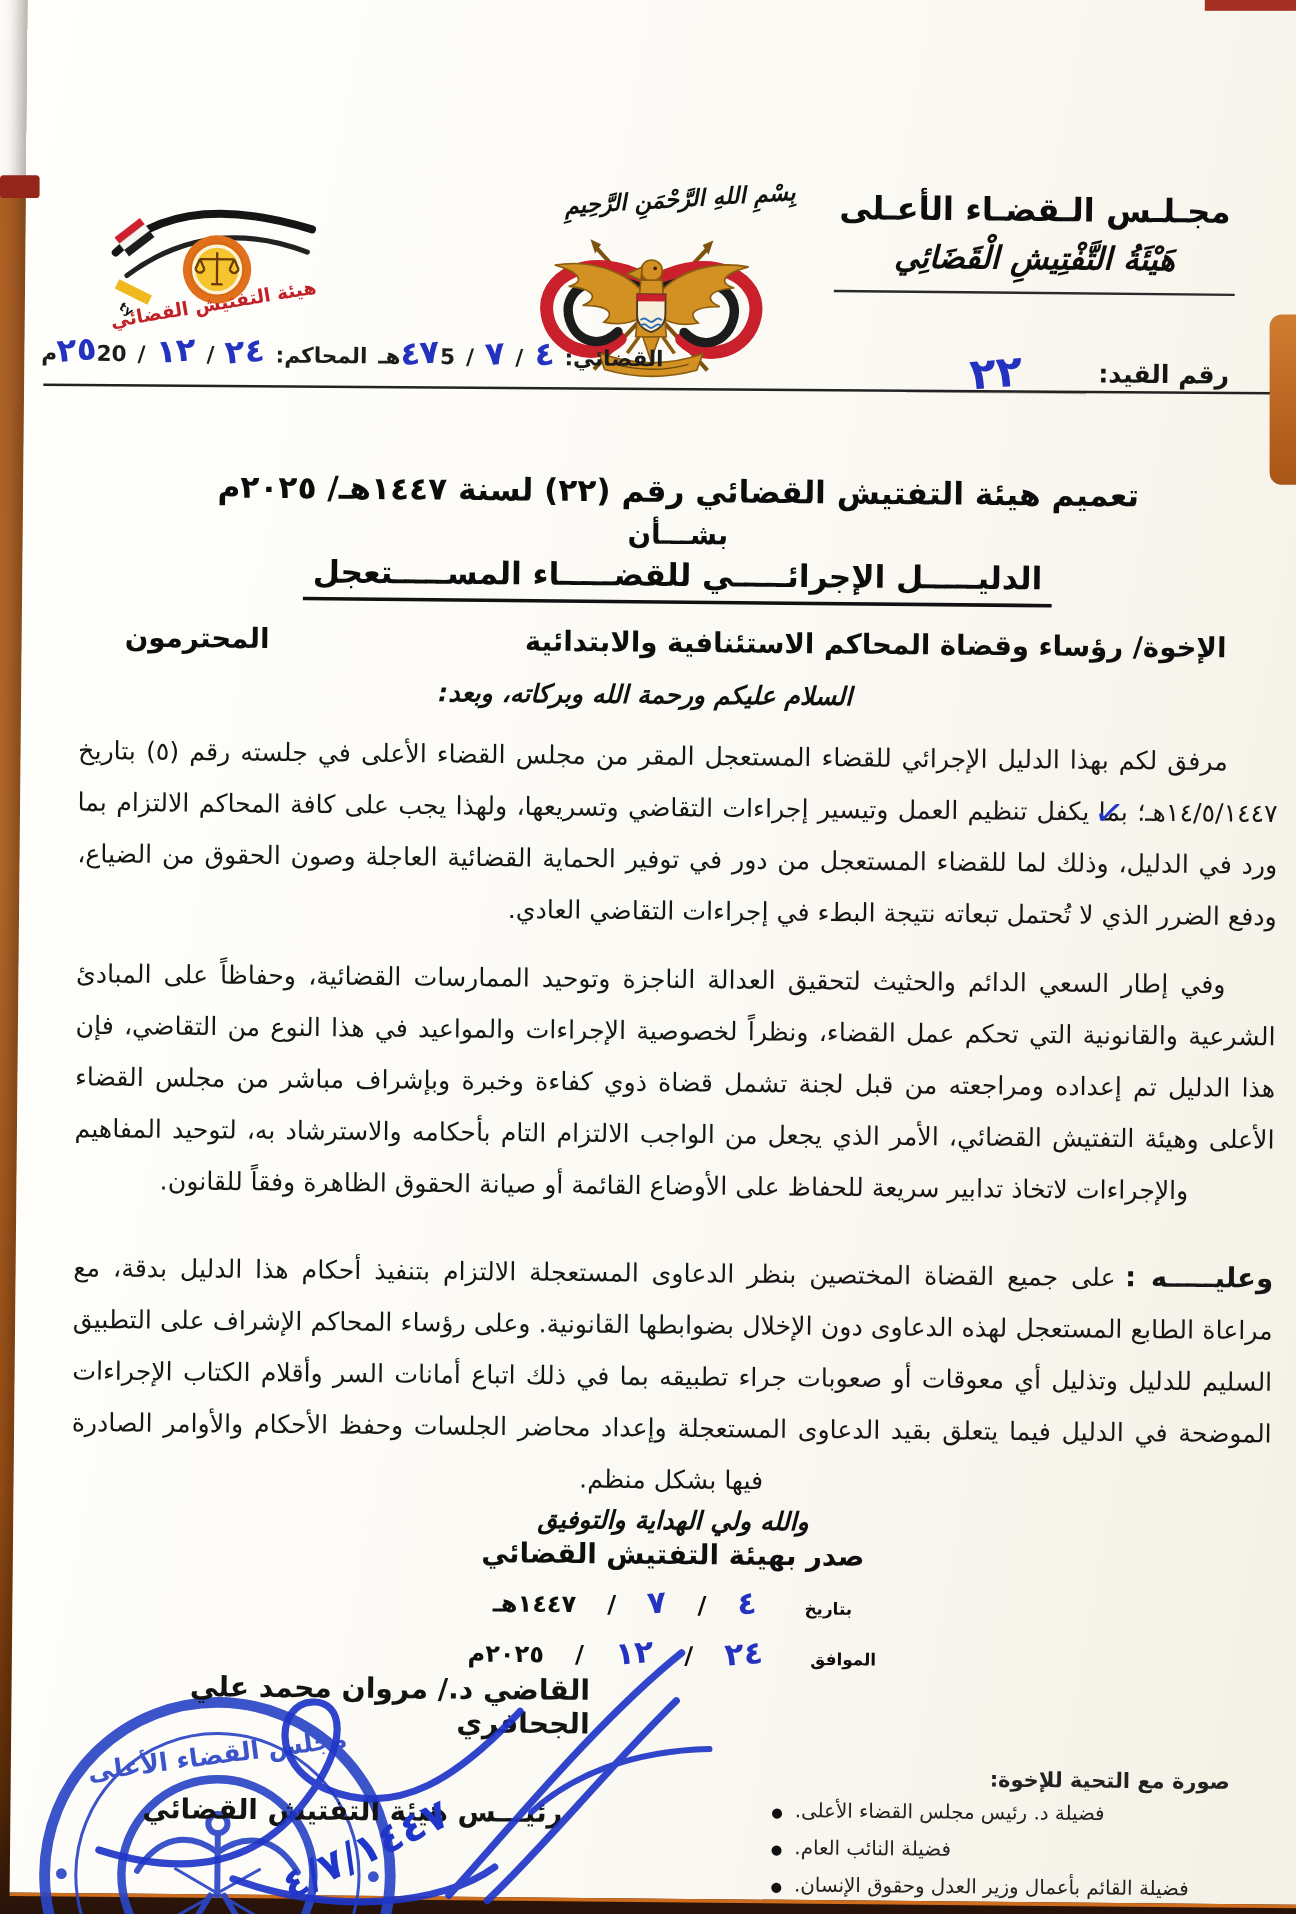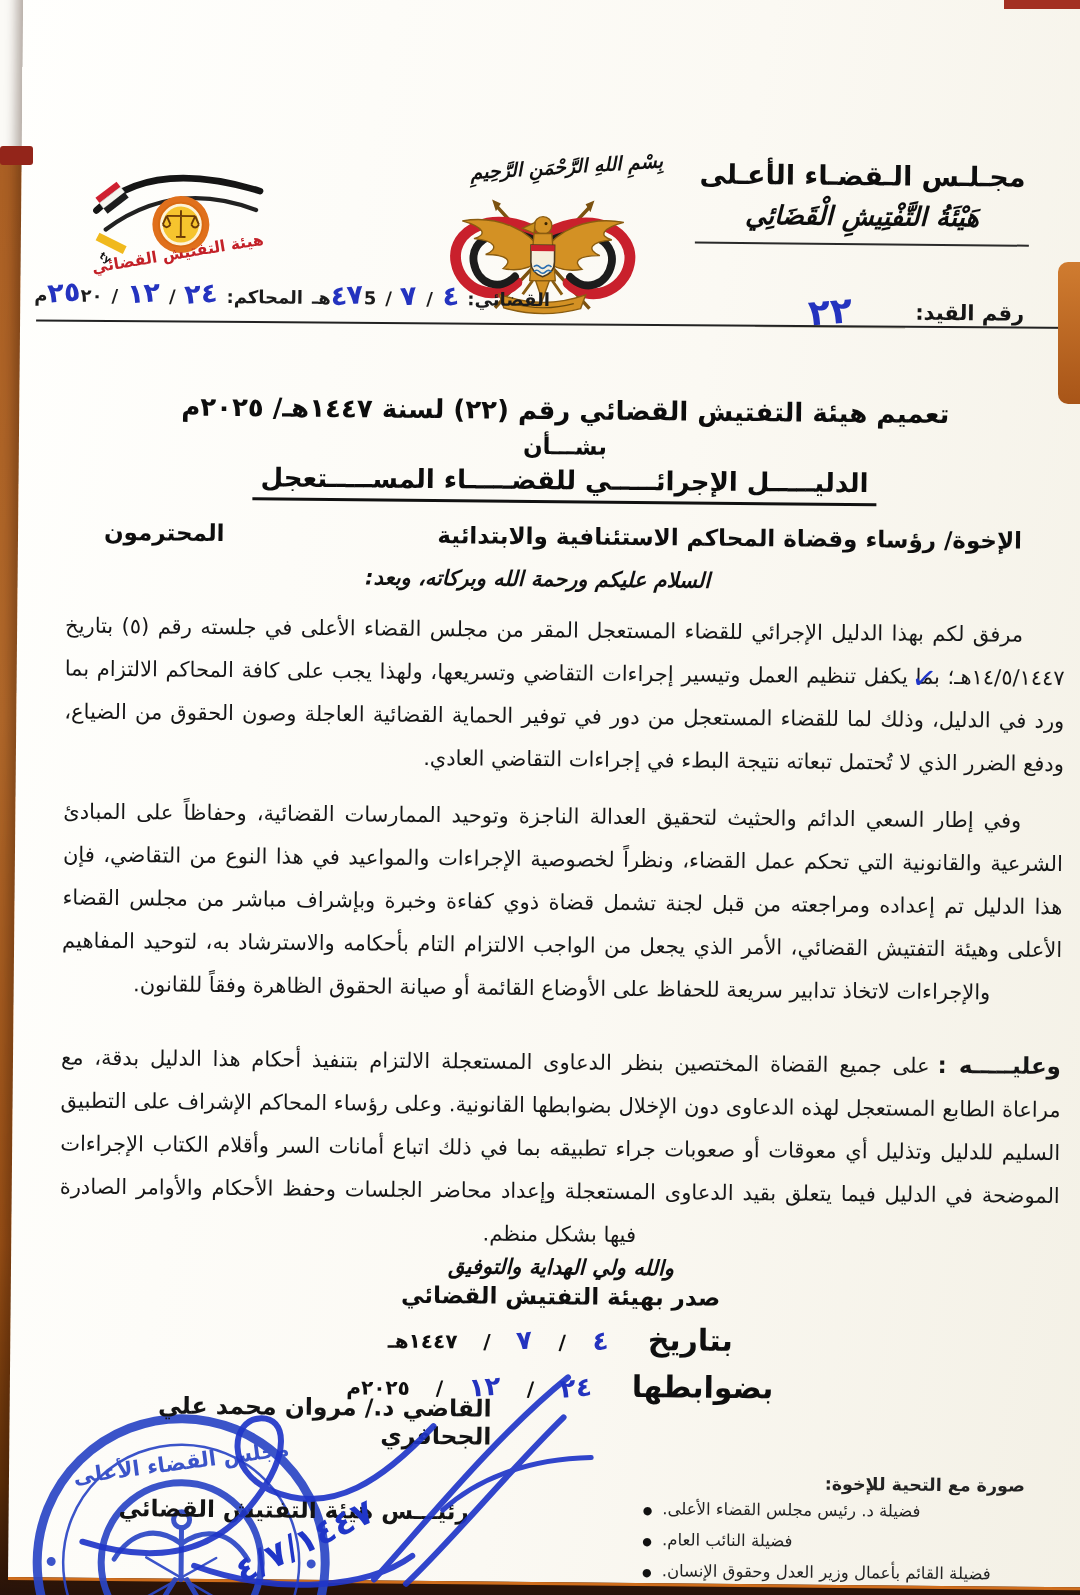--- a/index.html
+++ b/index.html
@@ -60,21 +60,21 @@
   .p3{text-align-last:center;}
   .p3lead{font-weight:bold;font-size:23px;margin-inline-end:8px;}
   .check{position:absolute;left:895px;top:714px;color:#2036c8;font-size:30px;font-weight:bold;
     transform:rotate(8deg);z-index:6;}
 
   .closing{position:absolute;left:320px;width:460px;top:1312px;direction:rtl;text-align:center;color:#0f0f0f;}
   .c-dua{font-size:21px;font-weight:bold;font-style:italic;}
   .c-issued{font-size:23px;font-weight:bold;margin-top:4px;}
   .c-row{display:flex;direction:rtl;align-items:baseline;justify-content:center;gap:26px;
     margin-top:12px;font-weight:bold;font-size:20px;}
-  .c-label{font-size:30px;margin-left:14px;}
+  .c-label{font-size:14px;margin-left:14px;}
   .c-row .hand{font-size:26px;}
 
   .sig-name{position:absolute;left:62px;width:420px;top:1452px;direction:rtl;text-align:right;
     font-size:23.5px;font-weight:bold;color:#141414;z-index:5;}
   .sig-title{position:absolute;left:95px;width:380px;top:1556px;direction:rtl;text-align:center;
     font-size:23px;font-weight:bold;color:#141414;z-index:5;}
   .stamp-svg{position:absolute;left:18px;top:1468px;width:310px;height:310px;z-index:4;opacity:.92;}
   .sig-svg{position:absolute;left:46px;top:1418px;width:560px;height:235px;z-index:7;}
 
   .cc{position:absolute;left:620px;width:396px;top:1528px;direction:rtl;color:#222;z-index:5;}
@@ -156,21 +156,21 @@
       <span class="hand">٤</span>
       <span>/</span>
       <span class="hand">٧</span>
       <span>/</span>
       <span class="yr"><span>5</span><span class="hand">٤٧</span><span>هـ</span></span>
       <span>المحاكم:</span>
       <span class="hand">٢٤</span>
       <span>/</span>
       <span class="hand">١٢</span>
       <span>/</span>
-      <span class="yr"><span>٢٠</span><span class="hand">٢٥</span><span>م</span></span>
+      <span class="yr"><span>20</span><span class="hand">٢٥</span><span>م</span></span>
     </div>
 
     <div class="sep"></div>
 
     <div class="titles">
       <div class="t1">تعميم هيئة التفتيش القضائي رقم (٢٢) لسنة ١٤٤٧هـ/ ٢٠٢٥م</div>
       <div class="t2">بشـــأن</div>
       <div class="t3"><span>الدليـــــل الإجرائـــــي للقضـــــاء المســـــتعجل</span></div>
     </div>
 
@@ -192,21 +192,21 @@
       <div class="c-issued">صدر بهيئة التفتيش القضائي</div>
       <div class="c-row">
         <span class="c-label">بتاريخ</span>
         <span class="hand">٤</span>
         <span>/</span>
         <span class="hand">٧</span>
         <span>/</span>
         <span>١٤٤٧هـ</span>
       </div>
       <div class="c-row">
-        <span class="c-label">بضوابطها</span>
+        <span class="c-label">الموافق</span>
         <span class="hand">٢٤</span>
         <span>/</span>
         <span class="hand">١٢</span>
         <span>/</span>
         <span>٢٠٢٥م</span>
       </div>
     </div>
 
     <div class="sig-name">القاضي د./ مروان محمد علي الجحافري</div>
     <div class="sig-title">رئيـــس هيئة التفتيش القضائي</div>

